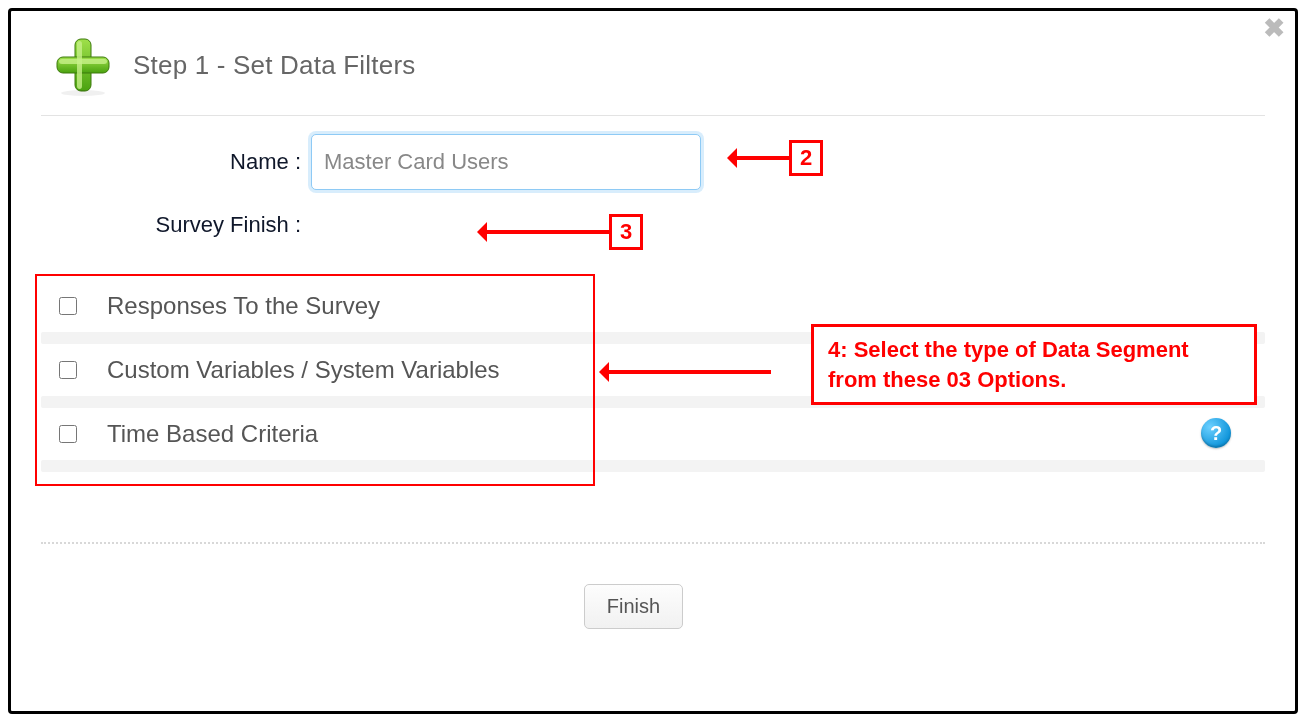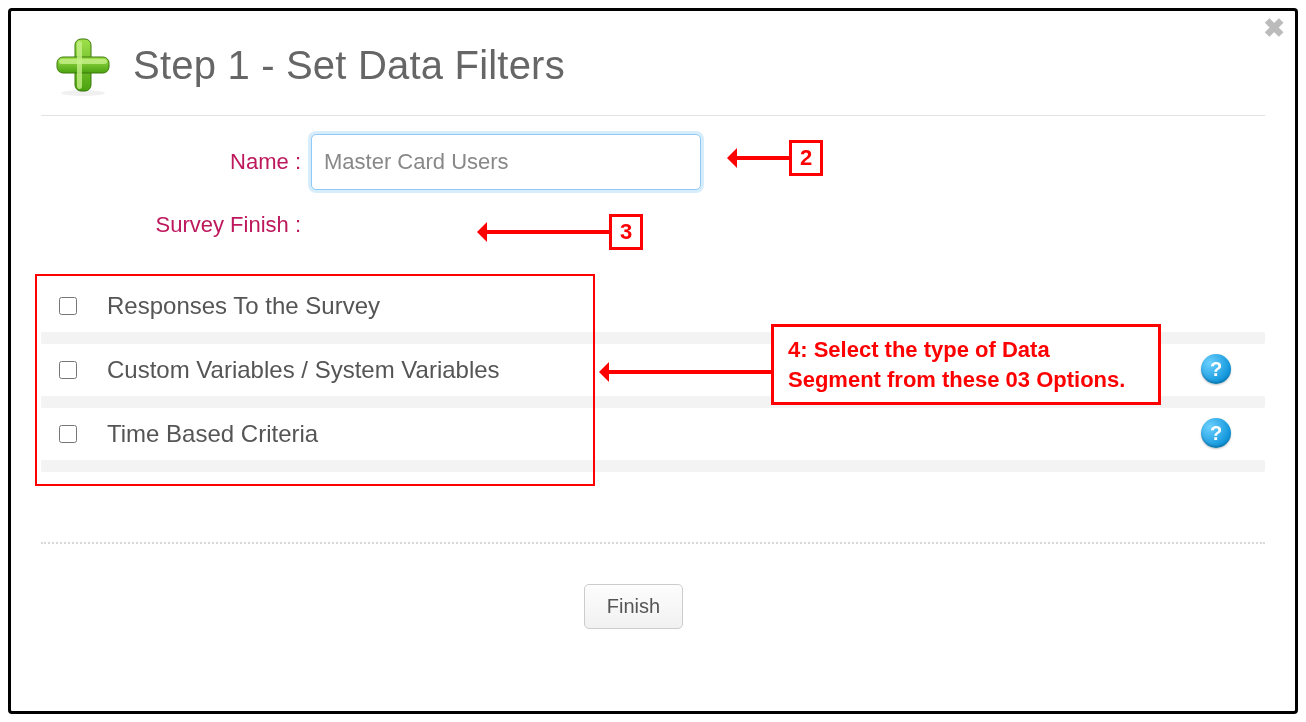--- a/index.html
+++ b/index.html
@@ -30,21 +30,21 @@
     line-height:1;
   }
   .header-row {
     display:flex;
     align-items:center;
     gap:18px;
     padding:22px 0 18px 40px;
   }
   .plus-icon svg { display:block; }
   .title {
-    font-size:40px;
+    font-size:26px;
     color:#666;
     font-weight:400;
     letter-spacing:0.2px;
   }
   .divider {
     border:none;
     border-top:1px solid #e3e3e3;
     margin:0 30px;
   }
   .form-area {
@@ -53,21 +53,21 @@
   .field-row {
     display:flex;
     align-items:center;
     margin-bottom:22px;
     position:relative;
   }
   .field-label {
     width:270px;
     text-align:right;
     font-size:22px;
-    color:#be185d;
+    color:#0f172a;
     padding-right:10px;
   }
   .name-input {
     width:390px;
     height:56px;
     font-size:22px;
     color:#888;
     padding:6px 12px;
     border:1px solid #8ecaf5;
     border-radius:5px;
@@ -257,21 +257,21 @@
       <input type="checkbox" style="">
       <span>Time Based Criteria</span>
       <span class="help-icon" style="top:10px;">
           <span>?</span>
         </span>
     </div>
     <div class="row-stripe"></div>
 
     <div class="arrow-h" style="left:560px; width:170px; top:90px;"></div>
 
-    <div class="big-callout" style="left:730px; top:44px; width:390px;">
+    <div class="big-callout" style="left:770px; top:44px; width:446px;">
       <span>4: Select the type of Data Segment from these 03 Options.</span>
     </div>
 
   </div>
 
   <hr class="dashed-sep">
 
   <div class="footer">
     <button class="finish-btn">
       <span>Finish</span>

